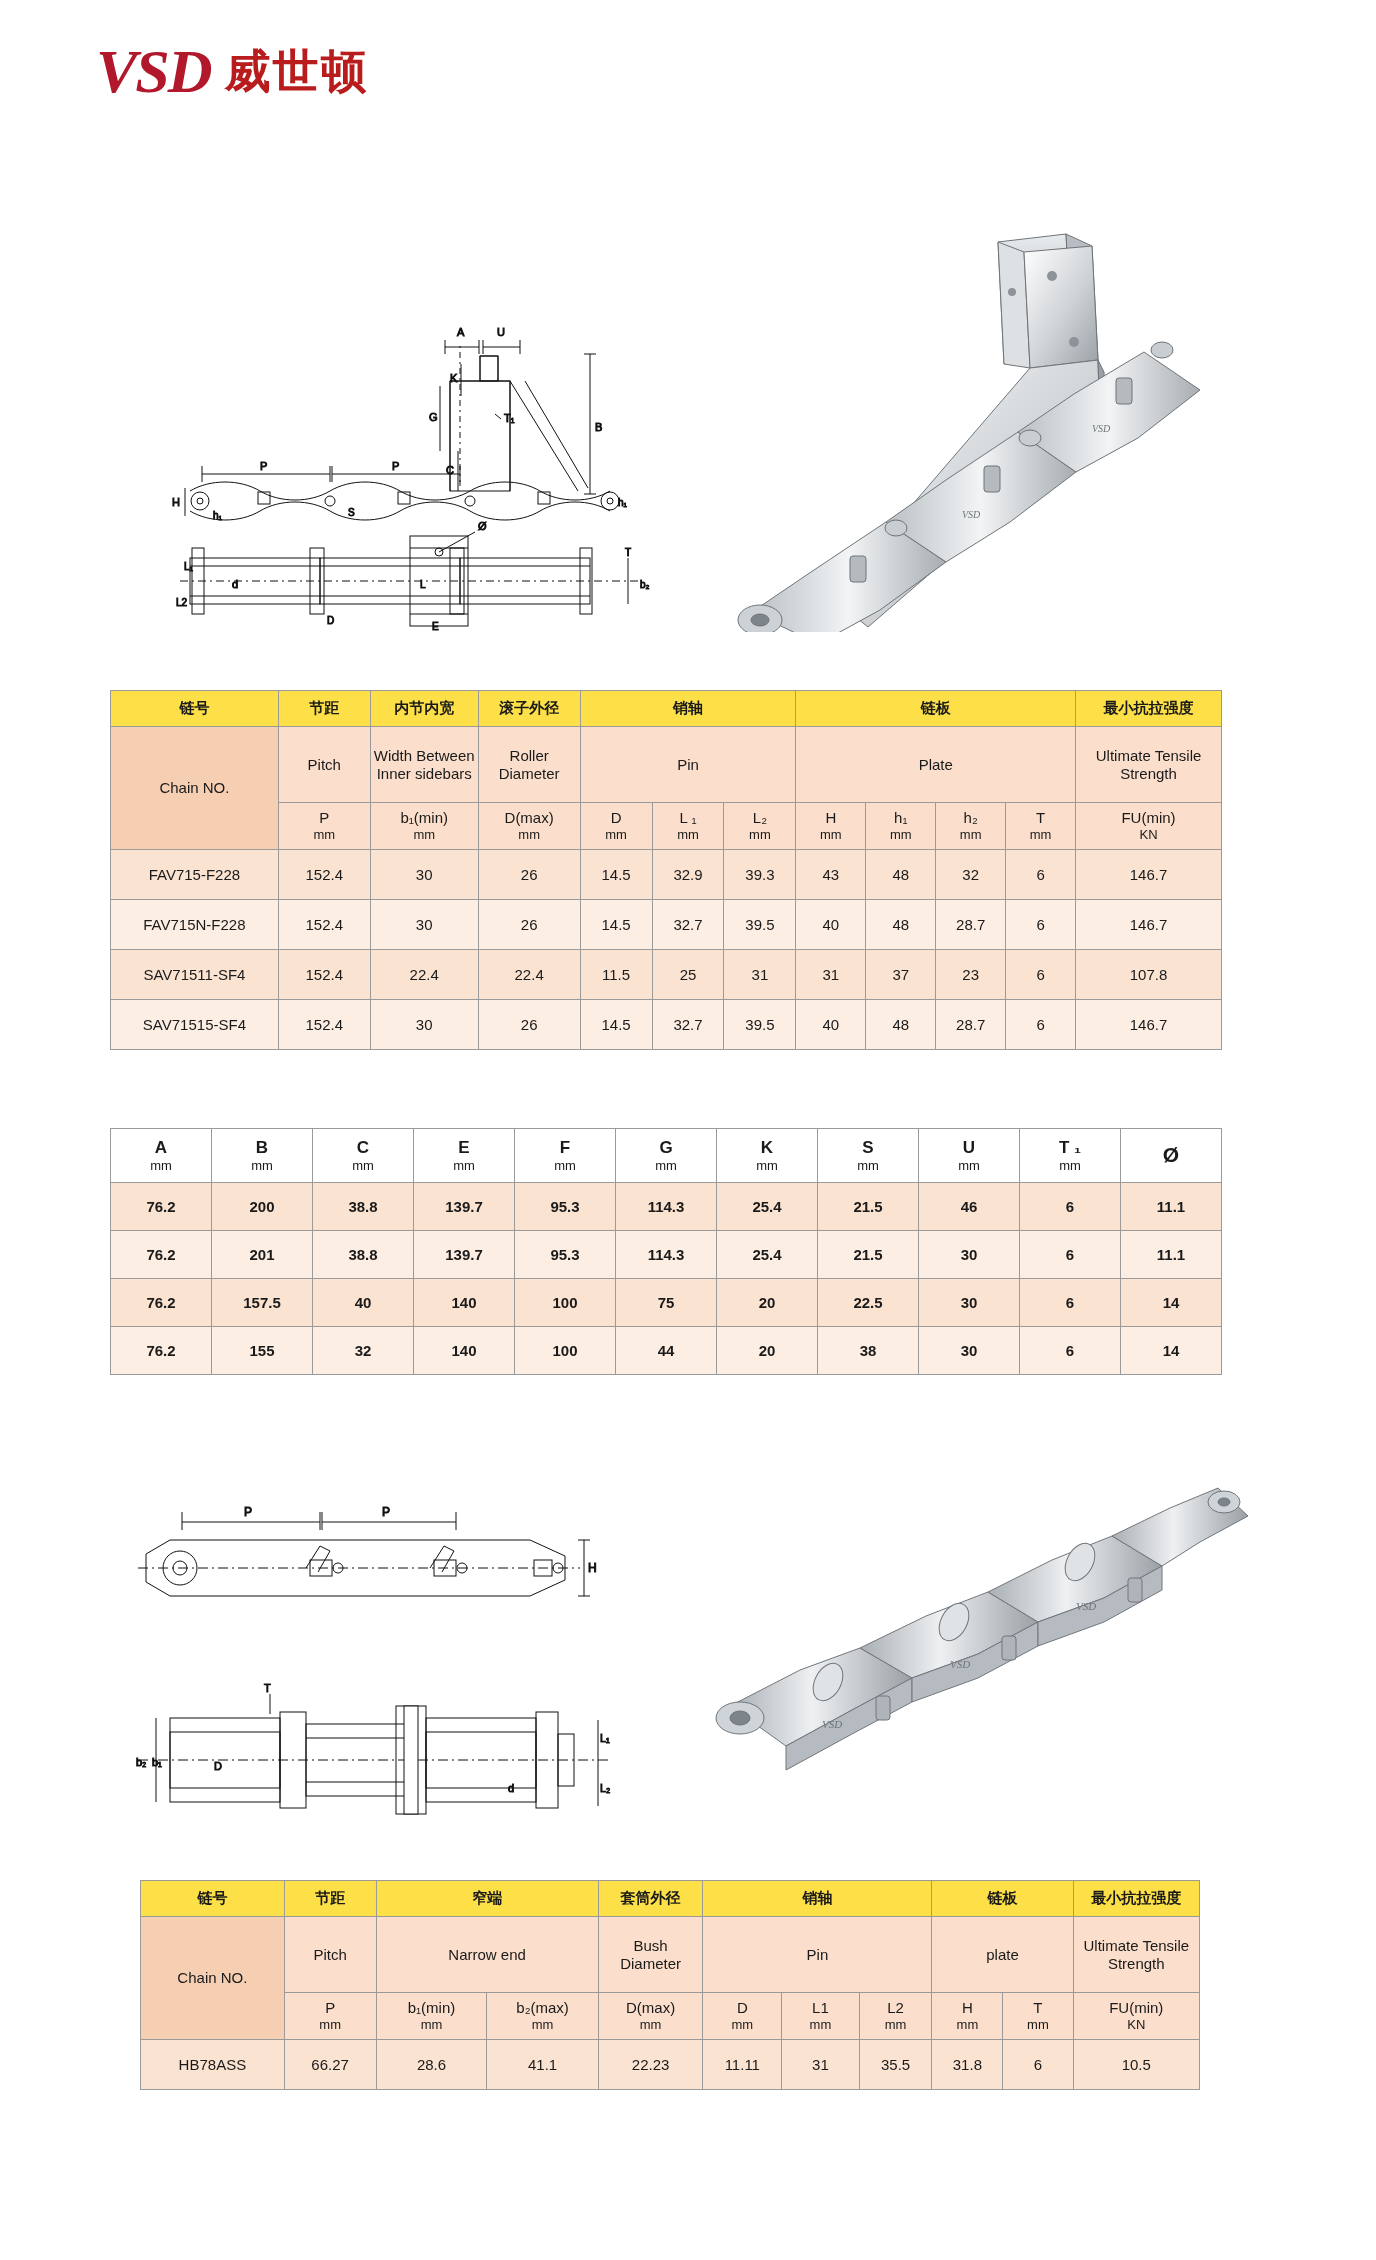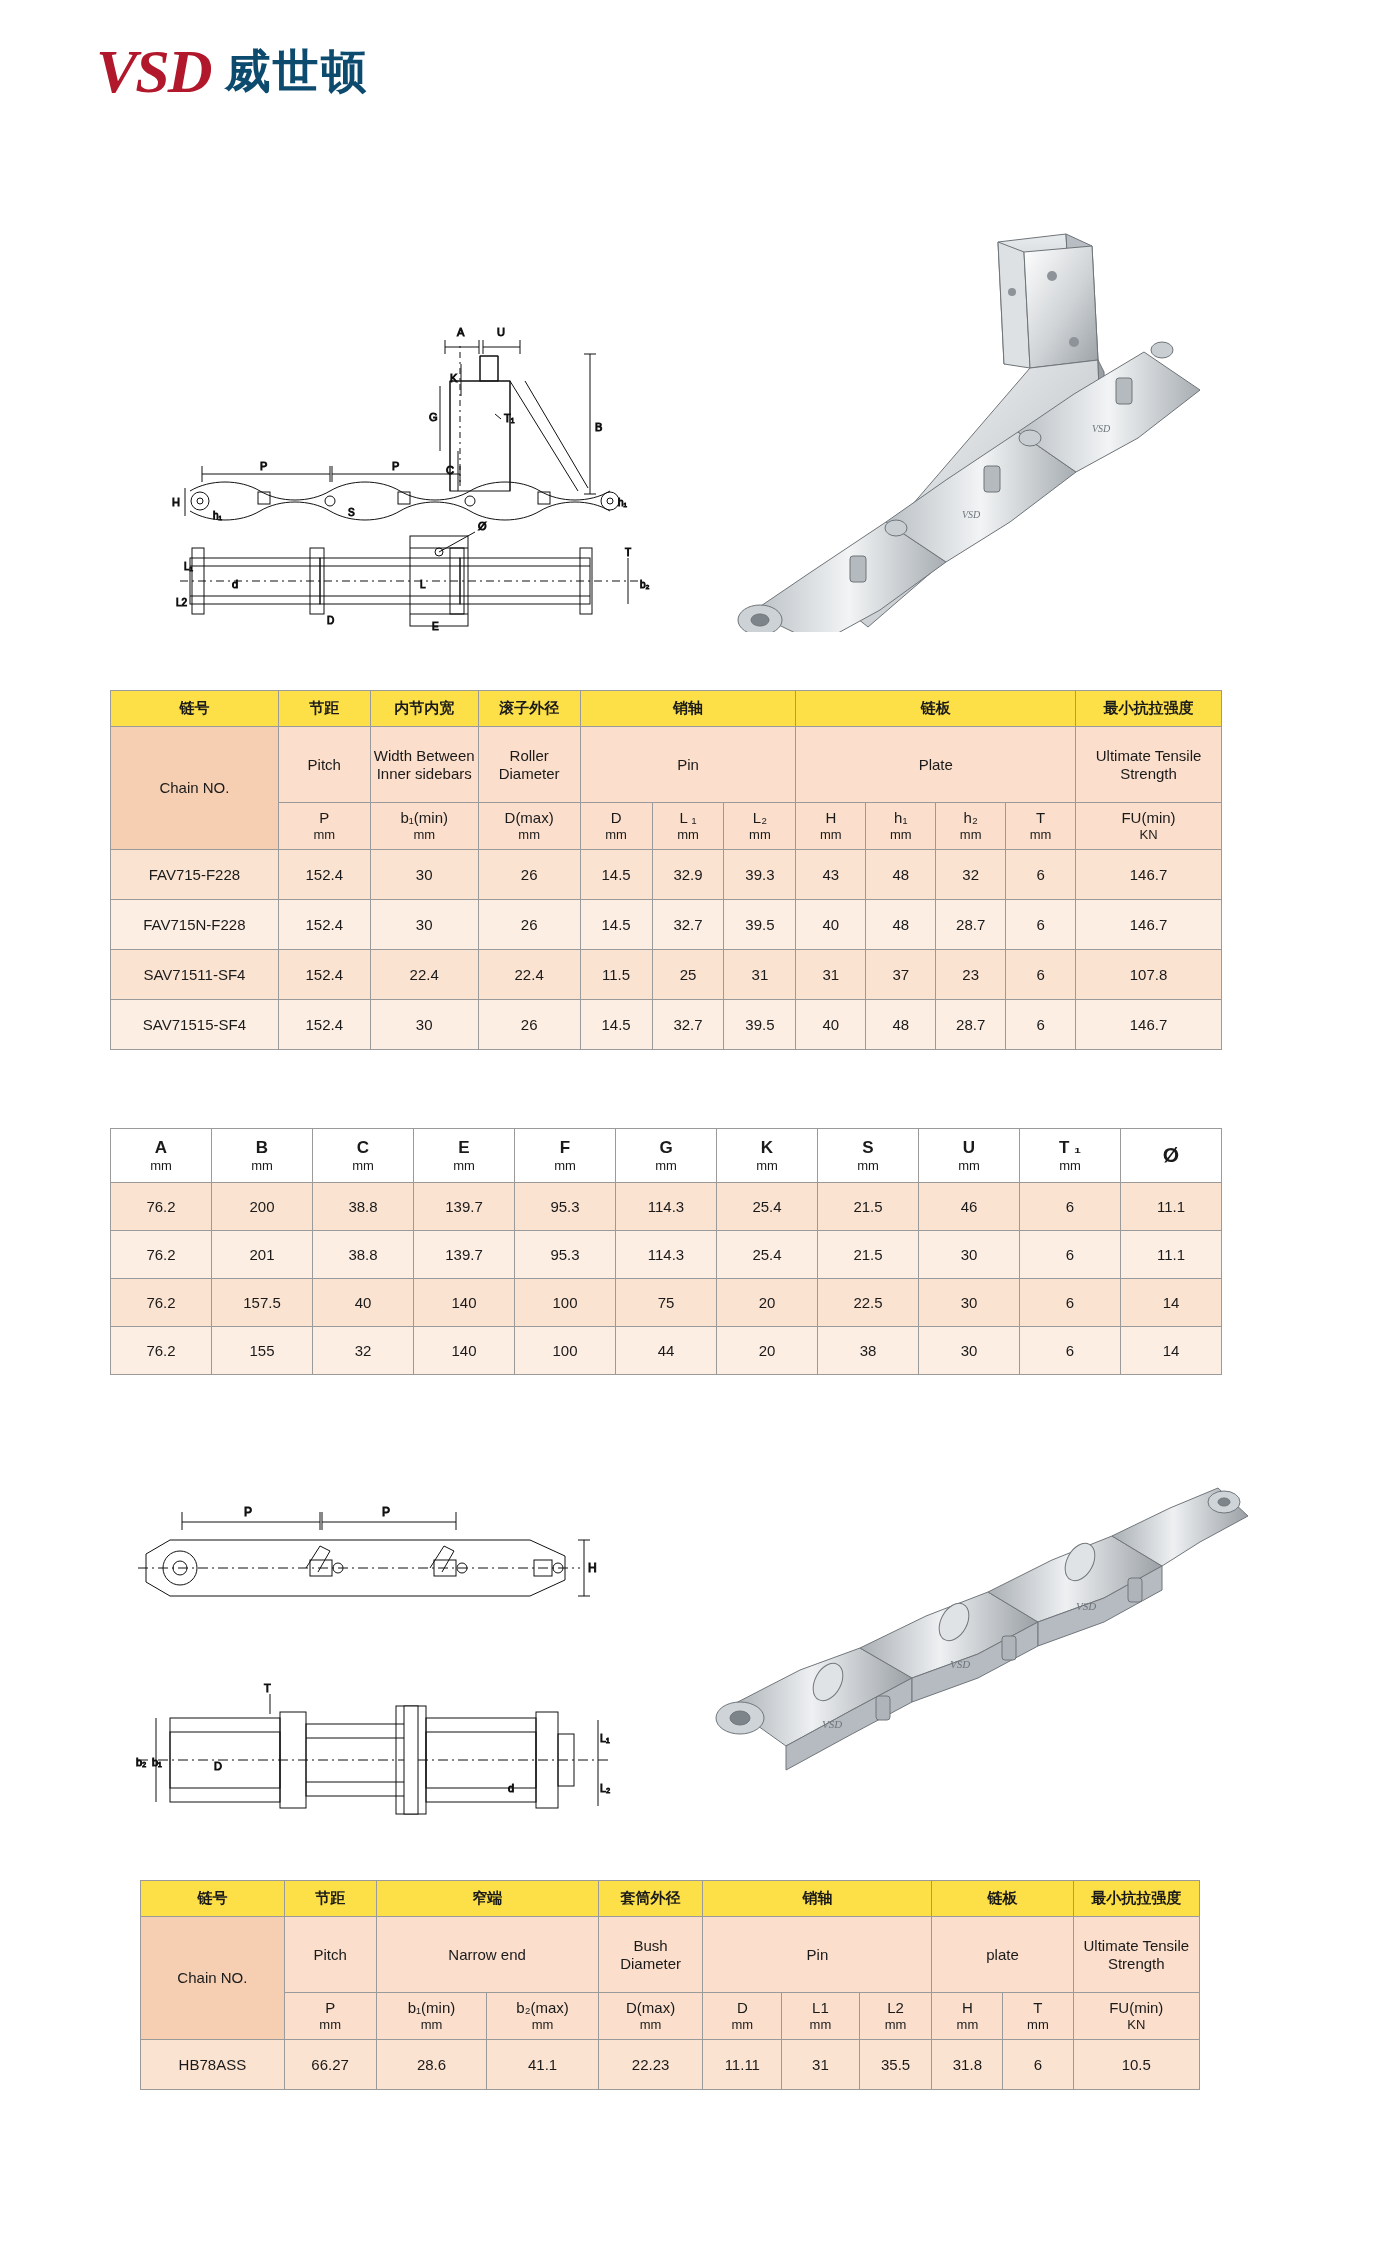--- a/index.html
+++ b/index.html
@@ -29,21 +29,21 @@
     font-weight: bold;
     font-style: italic;
     color: #b2182b;
     letter-spacing: -2px;
     line-height: 1;
   }
   .logo-cn {
     margin-left: 14px;
     font-size: 46px;
     font-weight: bold;
-    color: #0c4a6e;
+    color: #b91c1c;
     letter-spacing: 2px;
     line-height: 1;
   }
 
   
   .banner {
     position: absolute;
     top: 140px; left: 96px;
     width: 1164px; height: 92px;
     background: linear-gradient(180deg, #2e6476 0%, #23586b 45%, #1e4f60 100%);
@@ -88,21 +88,21 @@
   table.spec td.name { font-size: 15px; }
 
   
   table.dims { border-collapse: collapse; width: 100%; background:#fff; }
   table.dims th, table.dims td {
     border: 1px solid #9a9a9a;
     text-align: center; vertical-align: middle;
     font-size: 15px; color: #1a1a1a; padding: 6px 3px;
   }
   table.dims th { background: #ffffff; font-size: 17px; font-weight: bold; height: 54px; line-height:1.25;}
-  table.dims td { height: 48px; }
+  table.dims td { height: 48px; font-weight: bold; }
   .d-a { background: #fbe3d2; }
   .d-b { background: #fdeee4; }
   .unit { font-size: 13px; font-weight: normal; display:block; }
 </style>
 </head>
 <body>
 
 <div class="page">
 
   <div class="logo-row">

